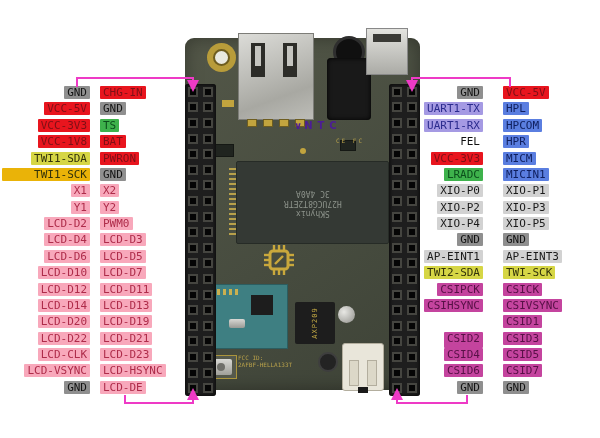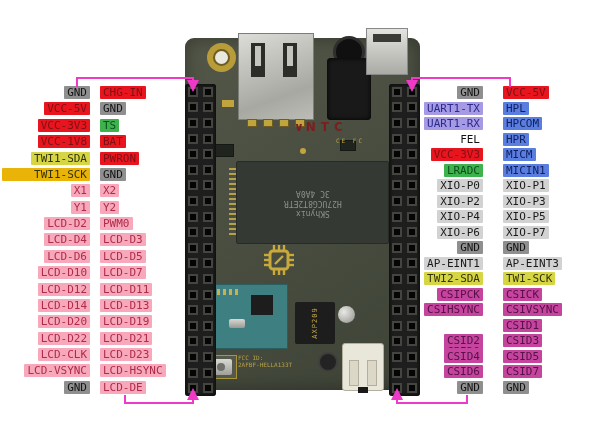--- a/index.html
+++ b/index.html
@@ -78,21 +78,21 @@
   #btn .face{width:22px;height:16px;background:linear-gradient(180deg,#d8d8d4,#a0a09a);
        border-radius:2px;display:flex;align-items:center;justify-content:center;}
   #btn .dot{width:8px;height:8px;border-radius:50%;background:#6f6f6a;}
   
   #jst{left:342px;top:343px;width:40px;height:46px;background:#e9e6da;border:1px solid #b3ae9e;
        border-radius:3px;}
   #jst .slot{position:absolute;top:16px;width:8px;height:24px;background:#dcd8c8;
        border:1px solid #b3ae9e;}
   #jst .nub{position:absolute;left:15px;bottom:-3px;width:10px;height:6px;background:#1a1a1a;}
   
-  #brand{left:294px;top:120px;color:#7f1d1d;font-size:12px;font-weight:bold;
+  #brand{left:294px;top:120px;color:#4c1d95;font-size:10px;font-weight:bold;
          font-family:"DejaVu Sans", sans-serif;letter-spacing:5px;}
   #brand .mark{letter-spacing:2px;}
   #cert{left:336px;top:137px;color:#b7a04a;font-size:6px;letter-spacing:2px;}
   #fcc{left:238px;top:354px;color:#b7a04a;font-size:6px;line-height:7px;white-space:nowrap;}
   .decor{position:absolute;z-index:2;}
   #callouts{position:absolute;left:0;top:0;z-index:10;pointer-events:none;}
 </style>
 </head>
 <body>
 
@@ -655,28 +655,20 @@
       <div class="row">
         <div class="cA">
           <span class="pin" style="background: rgb(210, 210, 210); color: rgb(26, 26, 26);">XIO-P4</span>
         </div>
         <div class="cB">
           <span class="pin" style="background: rgb(210, 210, 210); color: rgb(26, 26, 26);">XIO-P5</span>
         </div>
       </div>
       <div class="row">
         <div class="cA">
-          <span class="pin" style="background: rgb(210, 210, 210); color: rgb(26, 26, 26);">XIO-P6</span>
-        </div>
-        <div class="cB">
-          <span class="pin" style="background: rgb(210, 210, 210); color: rgb(26, 26, 26);">XIO-P7</span>
-        </div>
-      </div>
-      <div class="row">
-        <div class="cA">
           <span class="pin" style="background: rgb(143, 143, 143); color: rgb(20, 20, 20);">GND</span>
         </div>
         <div class="cB">
           <span class="pin" style="background: rgb(143, 143, 143); color: rgb(20, 20, 20);">GND</span>
         </div>
       </div>
       <div class="row">
         <div class="cA">
           <span class="pin" style="background: rgb(210, 210, 210); color: rgb(26, 26, 26);">AP-EINT1</span>
         </div>

